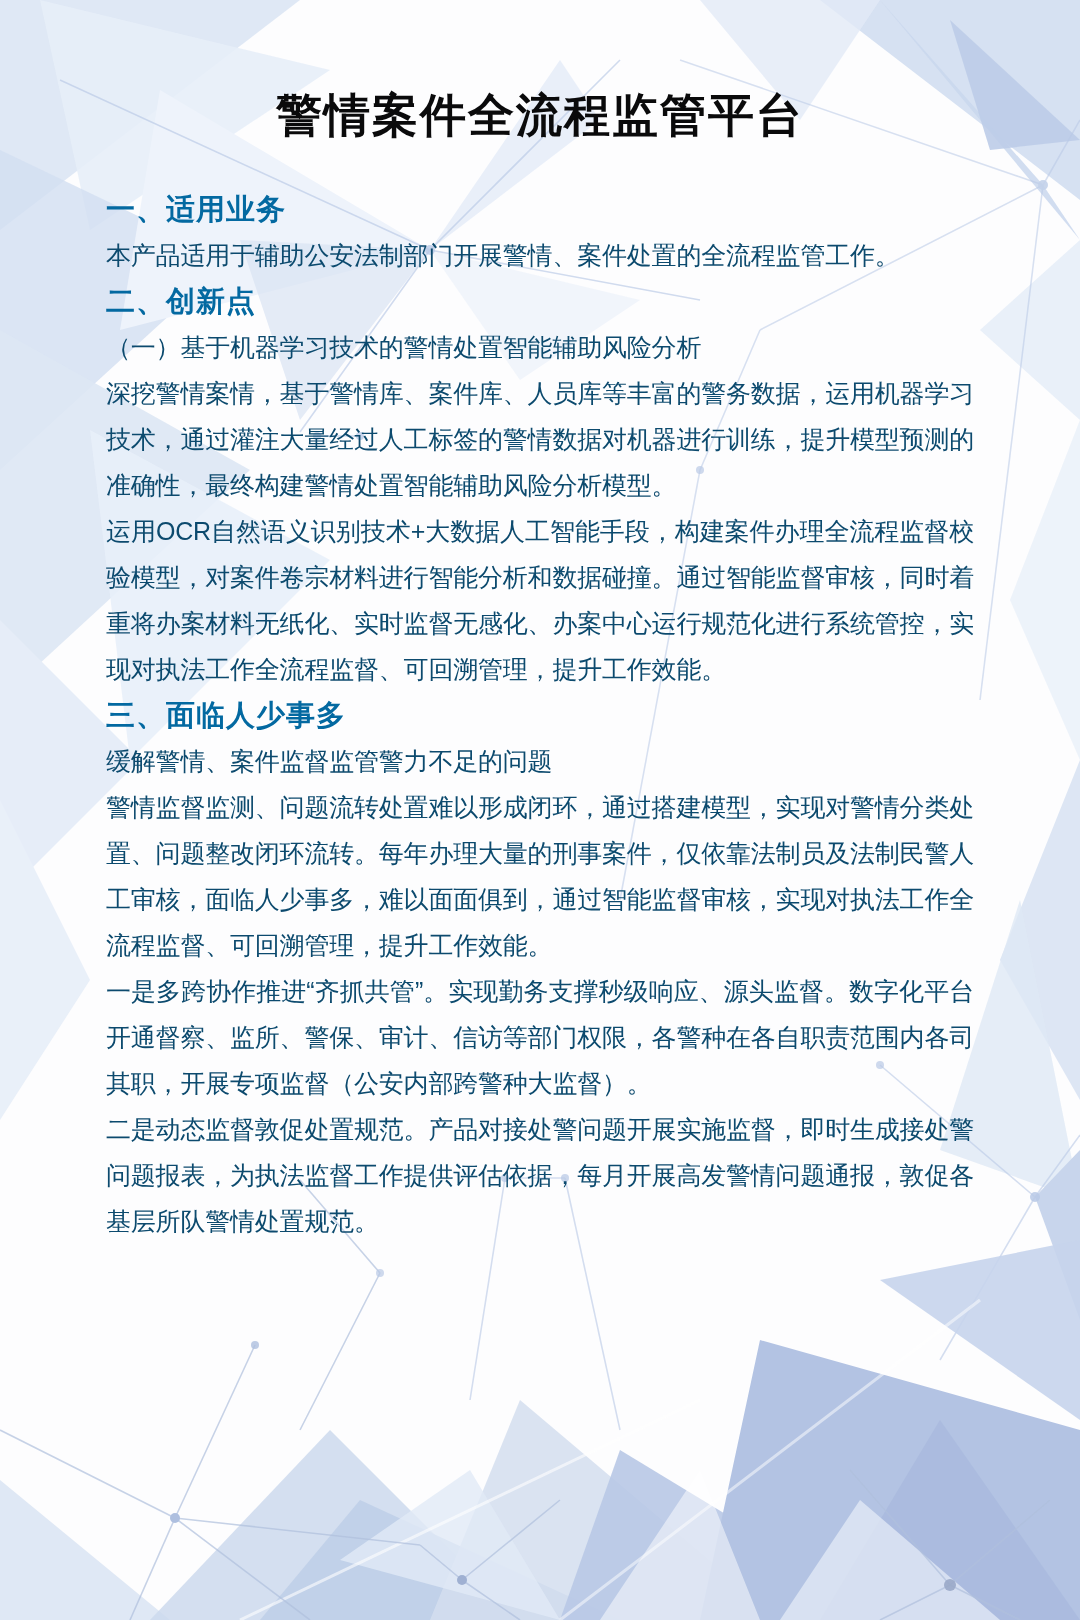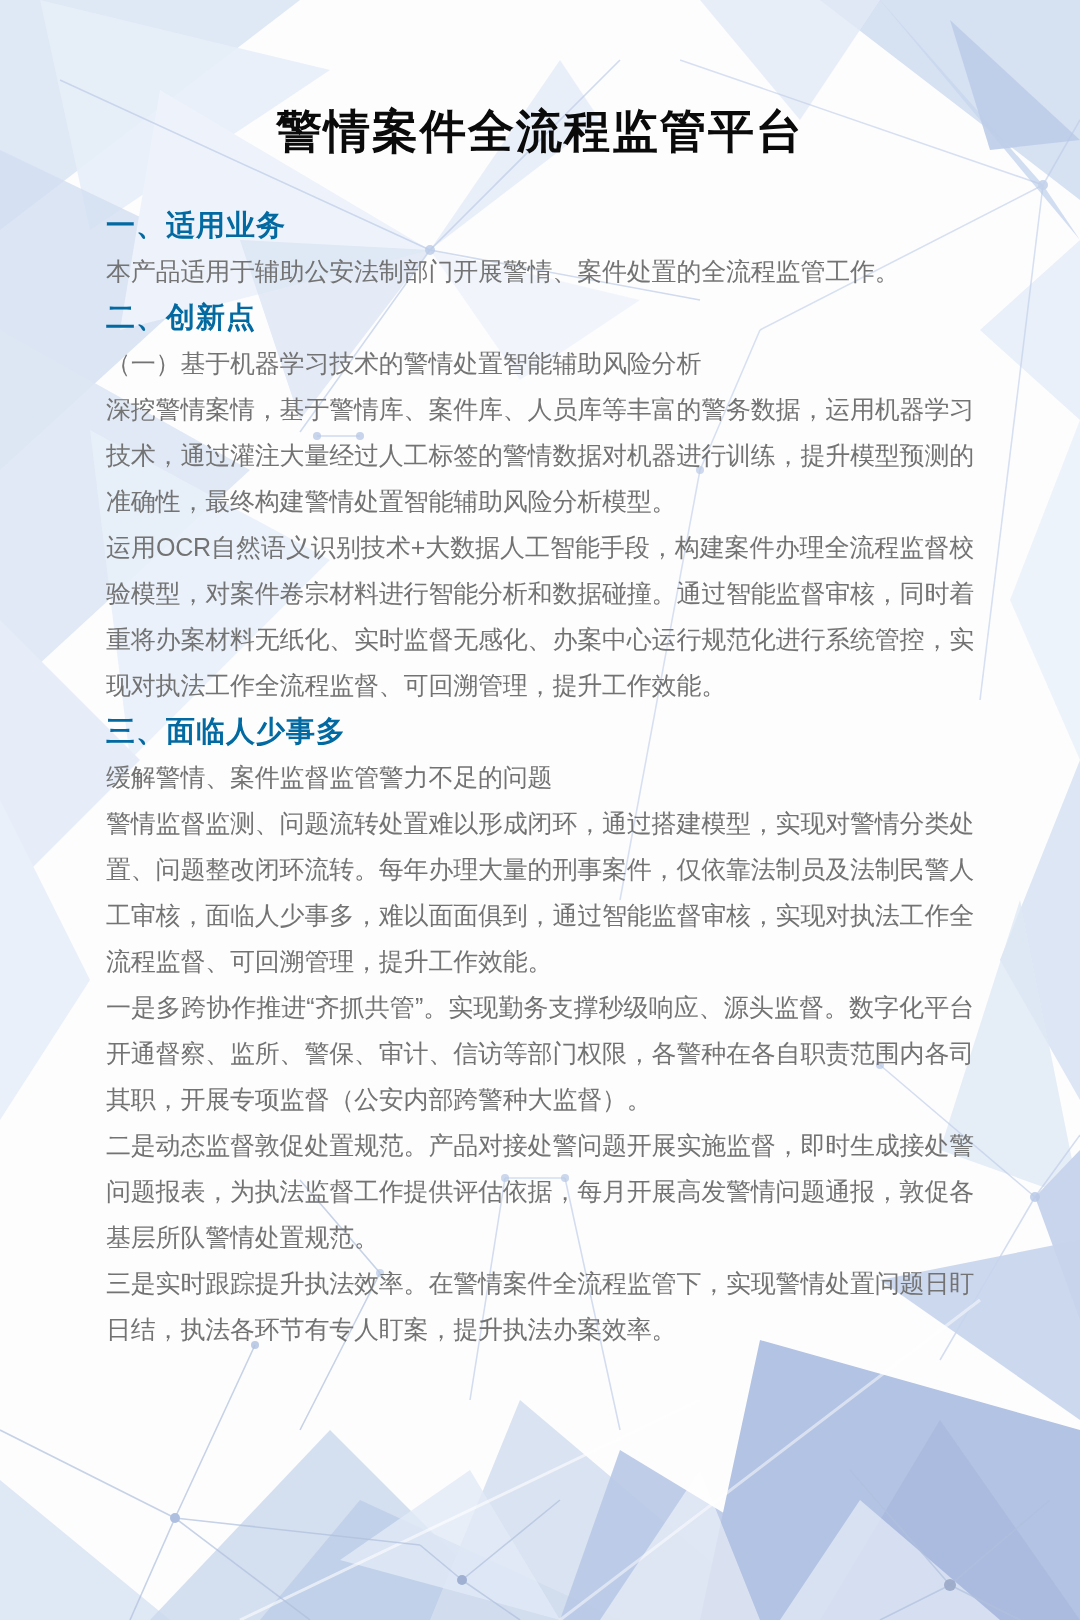--- a/index.html
+++ b/index.html
@@ -5,21 +5,21 @@
   html,body{margin:0;padding:0;background:#ffffff;}
   .page{
     position:relative;
     width:1080px;height:1620px;
     overflow:hidden;
     background:#fdfdfe;
     font-family:"Liberation Sans", sans-serif;
   }
   .bg{position:absolute;left:0;top:0;width:1080px;height:1620px;}
   .doc{
-    position:absolute;left:106px;top:100px;width:868px;
+    position:absolute;left:106px;top:84px;width:868px;
     color:#1d1d1f;
     z-index:2;
   }
   .title{
     margin:0 0 40px 0;
     font-size:46px;line-height:62px;
     font-weight:900;
     letter-spacing:2px;
     text-align:center;
     color:#0a0a0b;
@@ -31,21 +31,21 @@
     letter-spacing:1px;
     color:#0369a1;
   }
   .p{
     margin:0;
     font-size:25px;line-height:46px;
     letter-spacing:-0.2px;
     text-align:justify;
     text-justify:inter-ideograph;
     font-weight:400;
-    color:#737373;
+    color:#0c4a6e;
   }
   .sub{font-weight:400;}
 </style>
 </head>
 <body>
 
 <div class="page">
 
   <svg class="bg" viewBox="0 0 1080 1620" xmlns="http://www.w3.org/2000/svg">
 
@@ -152,16 +152,15 @@
     <p class="p sub">（一）基于机器学习技术的警情处置智能辅助风险分析</p>
     <p class="p">深挖警情案情，基于警情库、案件库、人员库等丰富的警务数据，运用机器学习技术，通过灌注大量经过人工标签的警情数据对机器进行训练，提升模型预测的准确性，最终构建警情处置智能辅助风险分析模型。</p>
     <p class="p">运用OCR自然语义识别技术+大数据人工智能手段，构建案件办理全流程监督校验模型，对案件卷宗材料进行智能分析和数据碰撞。通过智能监督审核，同时着重将办案材料无纸化、实时监督无感化、办案中心运行规范化进行系统管控，实现对执法工作全流程监督、可回溯管理，提升工作效能。</p>
 
     <h2 class="h">三、面临人少事多</h2>
     <p class="p">缓解警情、案件监督监管警力不足的问题</p>
     <p class="p">警情监督监测、问题流转处置难以形成闭环，通过搭建模型，实现对警情分类处置、问题整改闭环流转。每年办理大量的刑事案件，仅依靠法制员及法制民警人工审核，面临人少事多，难以面面俱到，通过智能监督审核，实现对执法工作全流程监督、可回溯管理，提升工作效能。</p>
 
     <p class="p">一是多跨协作推进“齐抓共管”。实现勤务支撑秒级响应、源头监督。数字化平台开通督察、监所、警保、审计、信访等部门权限，各警种在各自职责范围内各司其职，开展专项监督（公安内部跨警种大监督）。</p>
     <p class="p">二是动态监督敦促处置规范。产品对接处警问题开展实施监督，即时生成接处警问题报表，为执法监督工作提供评估依据，每月开展高发警情问题通报，敦促各基层所队警情处置规范。</p>
-    <p class="p">三是实时跟踪提升执法效率。在警情案件全流程监管下，实现警情处置问题日盯日结，执法各环节有专人盯案，提升执法办案效率。</p>
   </div>
 
 </div>
 
 </body></html>

